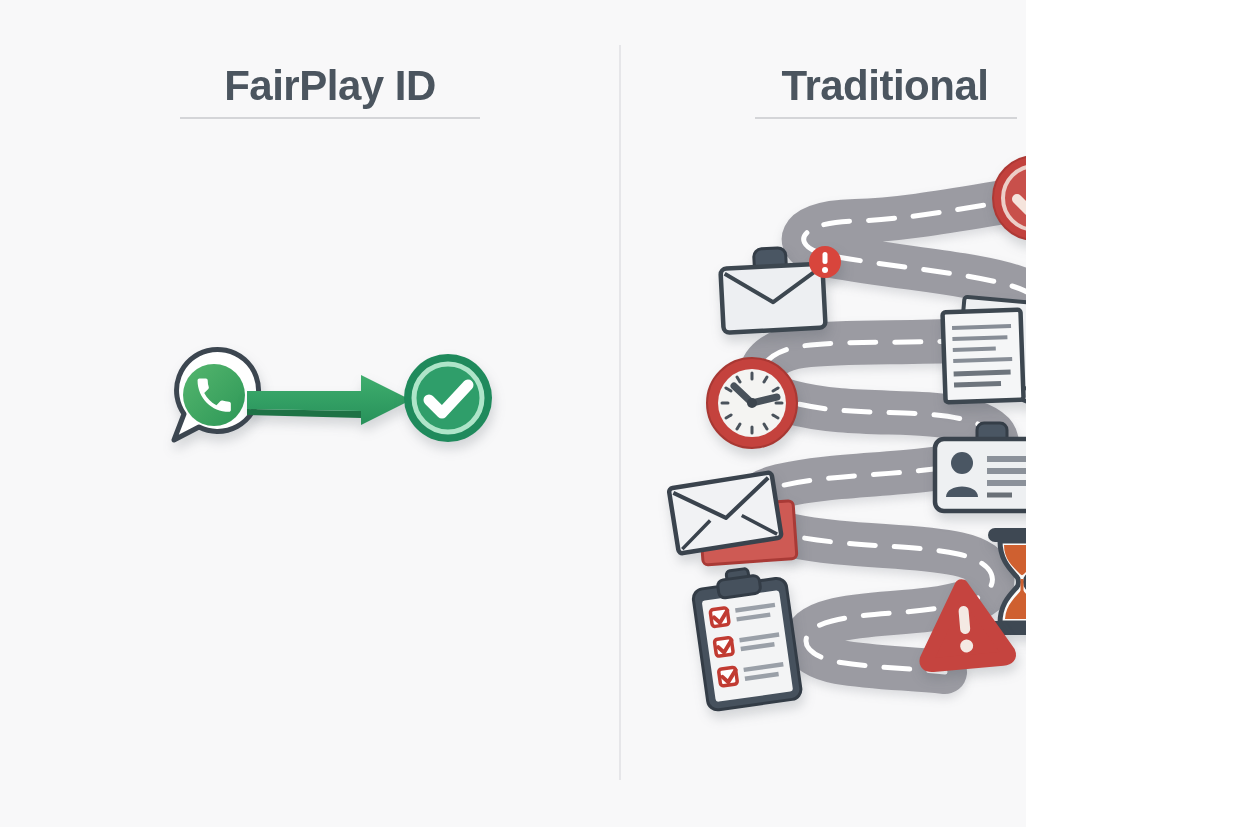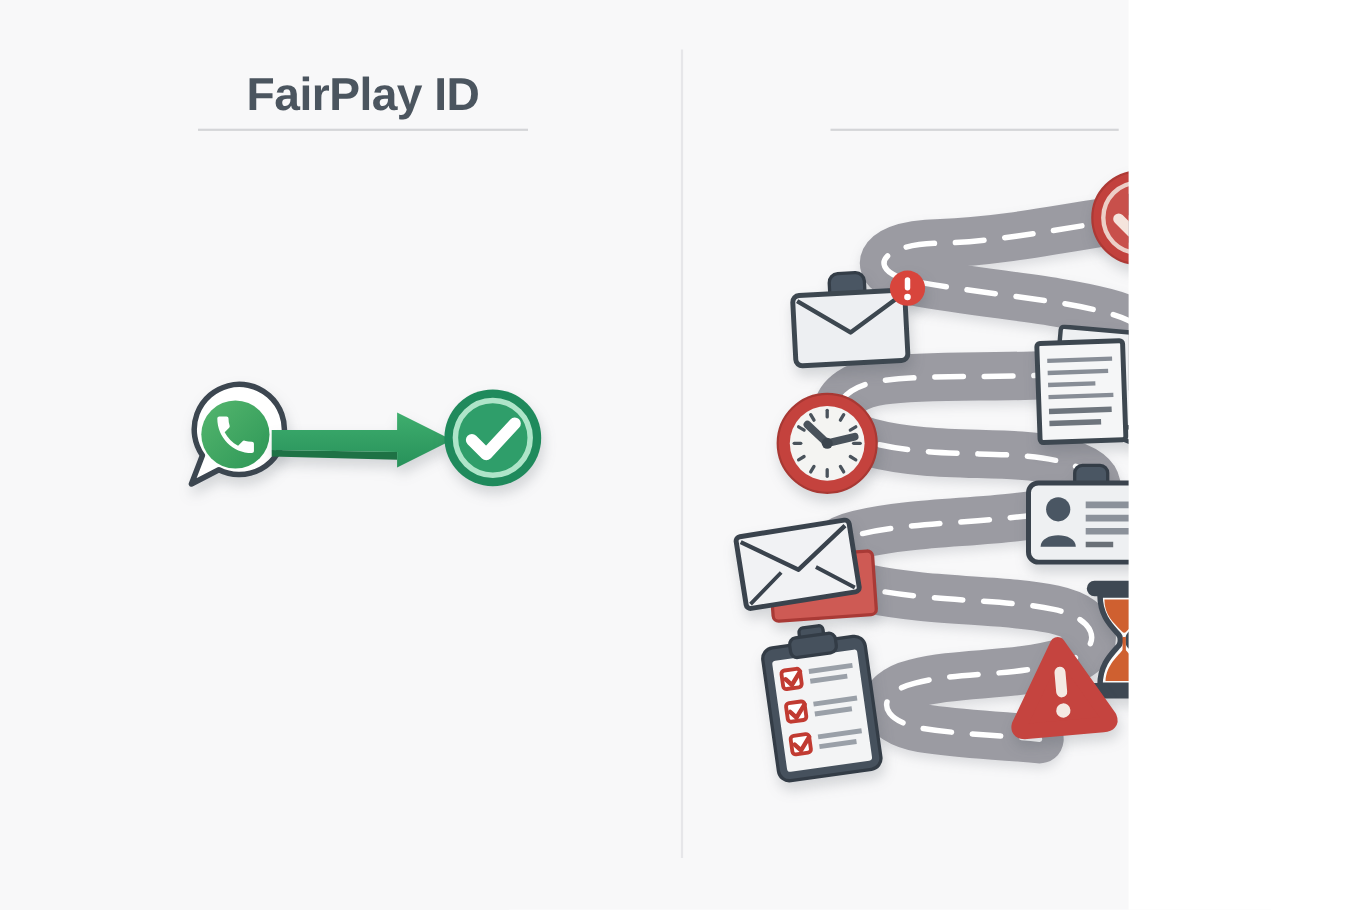--- a/index.html
+++ b/index.html
@@ -18,20 +18,21 @@
 </style>
 </head>
 <body>
 
 <div class="canvas">
 
   <div class="divider"></div>
 
   <div class="title title-left">FairPlay ID</div>
   <div class="underline underline-left"></div>
+  <div class="title title-right">Traditional</div>
   <div class="underline underline-right"></div>
 
   <svg class="road-layer" width="1240" height="827" viewBox="0 0 1240 827">
     <path d="M 1028 198
              C 965 208, 905 220, 855 221
              C 795 222, 788 248, 832 256
              C 900 268, 960 272, 1005 284
              C 1052 296, 1055 320, 1028 332
              C 960 348, 860 338, 802 346
              C 752 353, 748 390, 790 402

